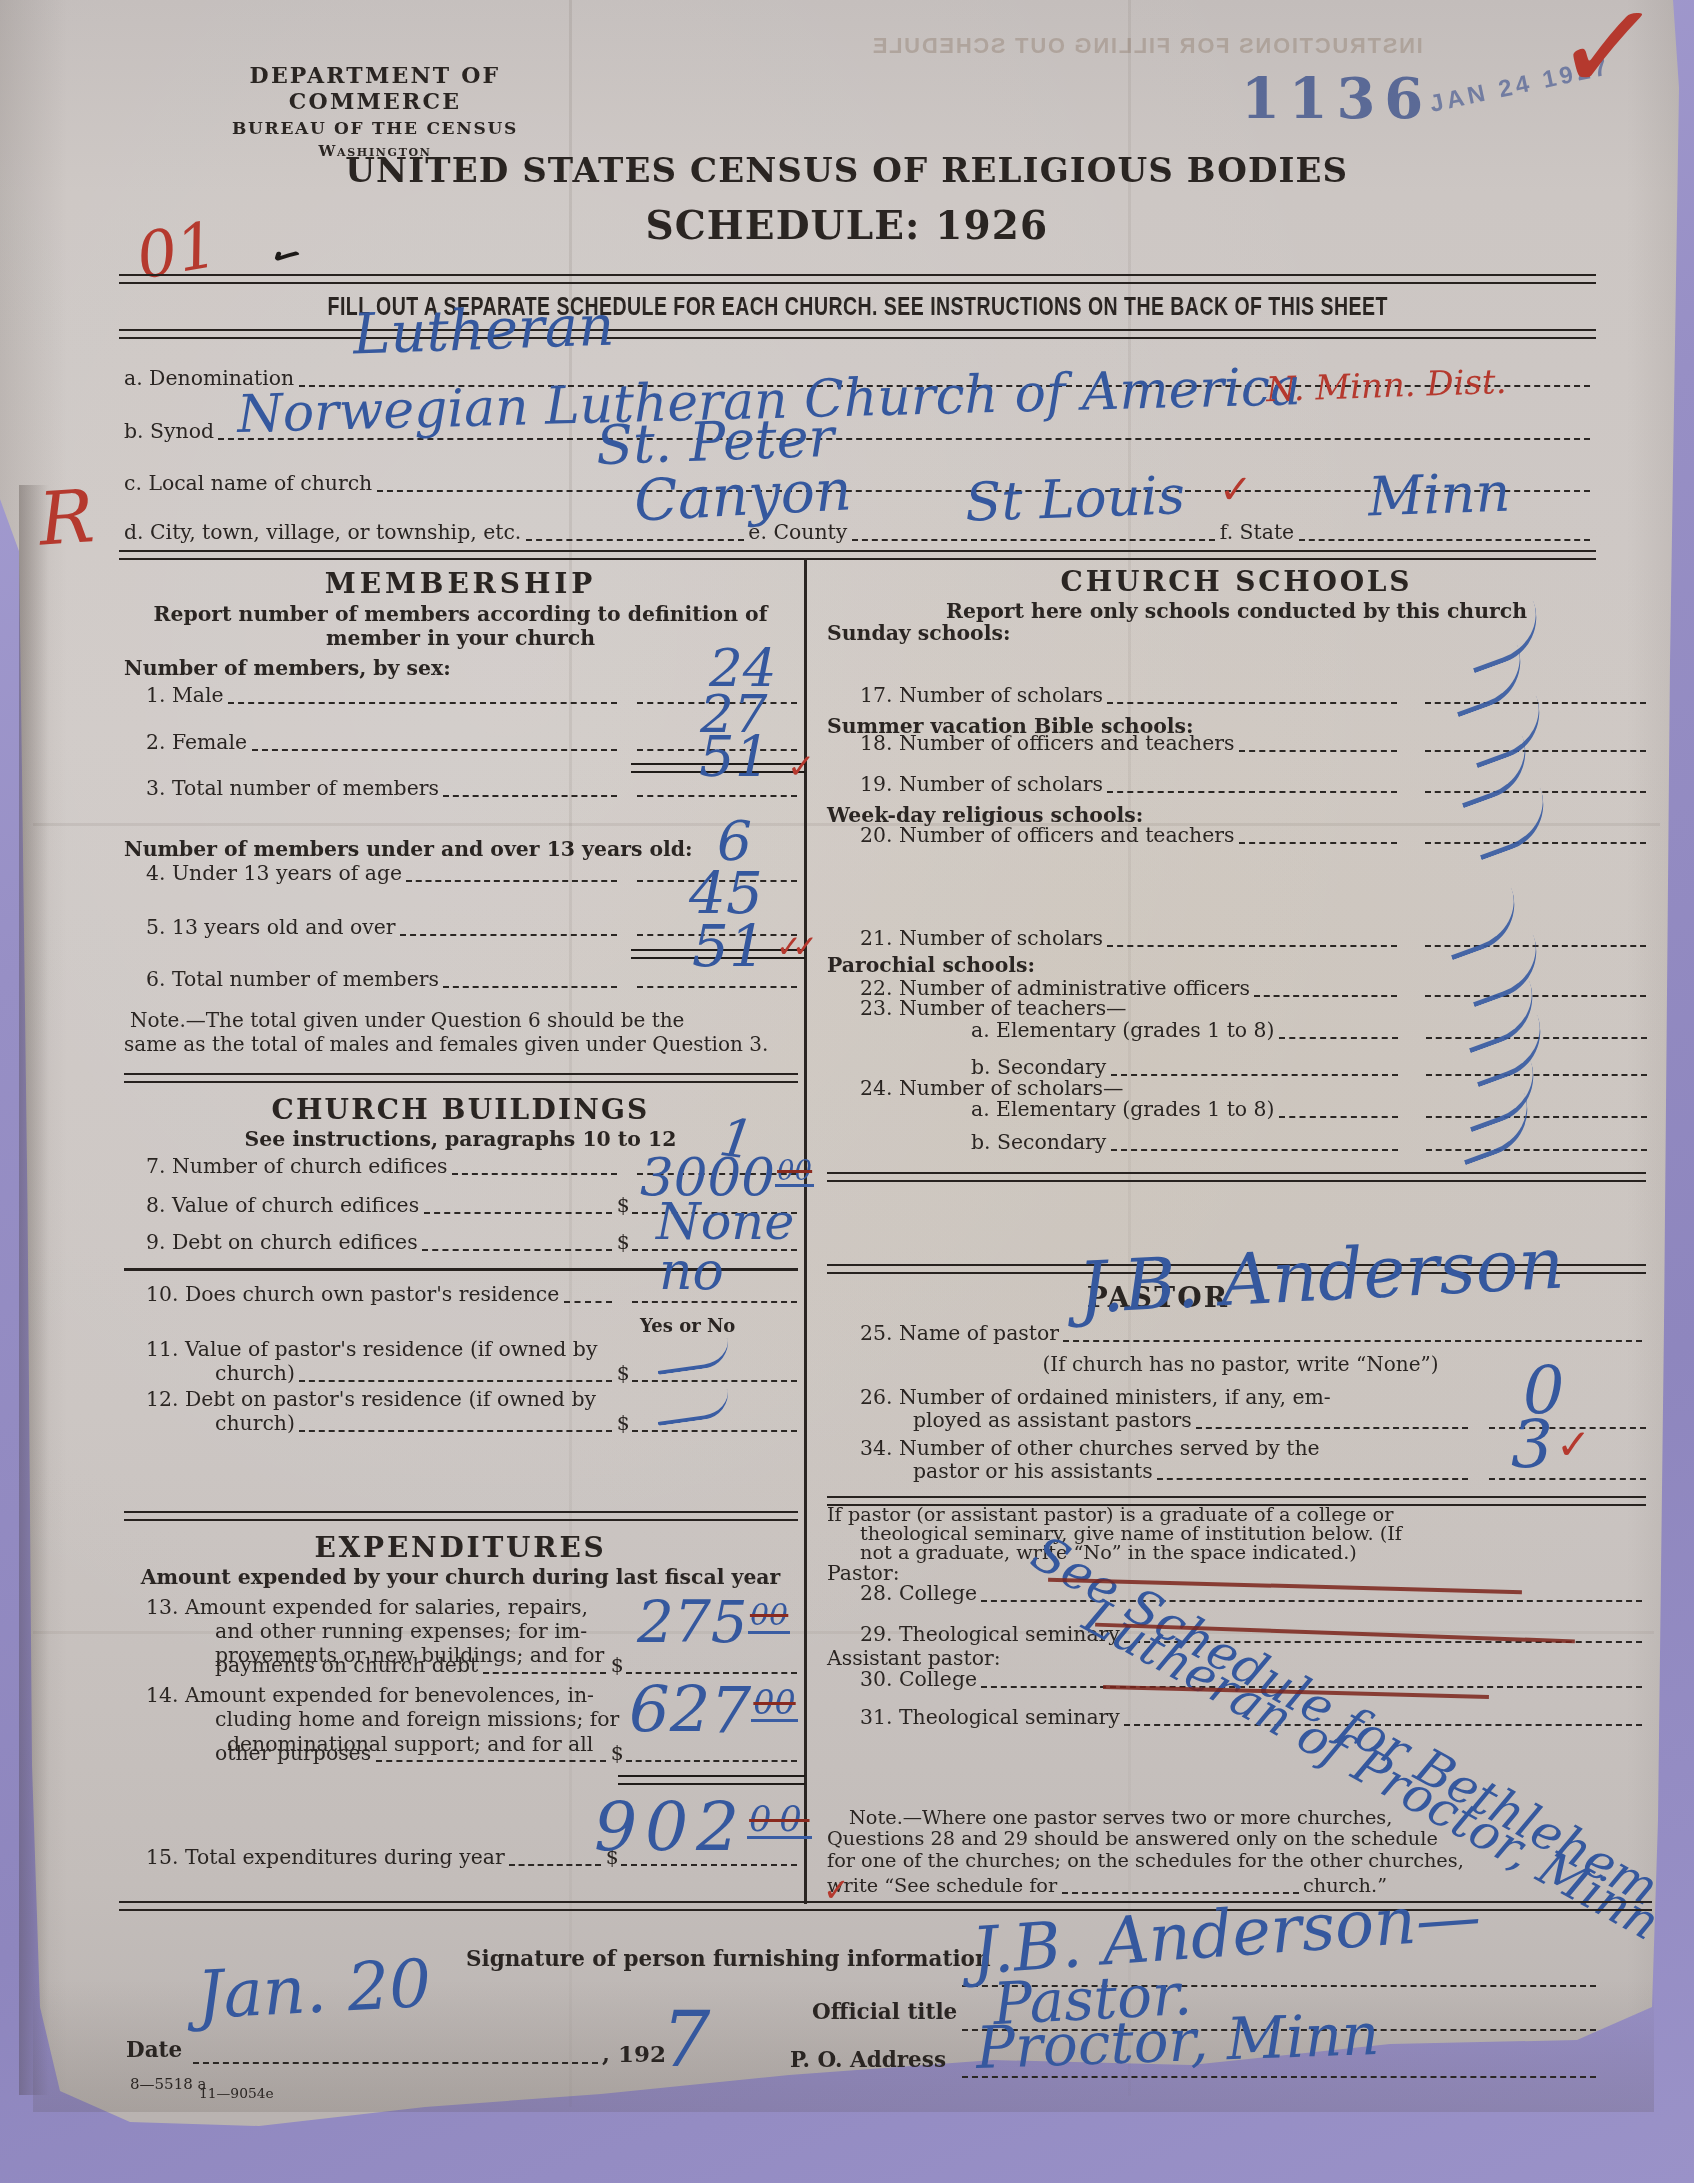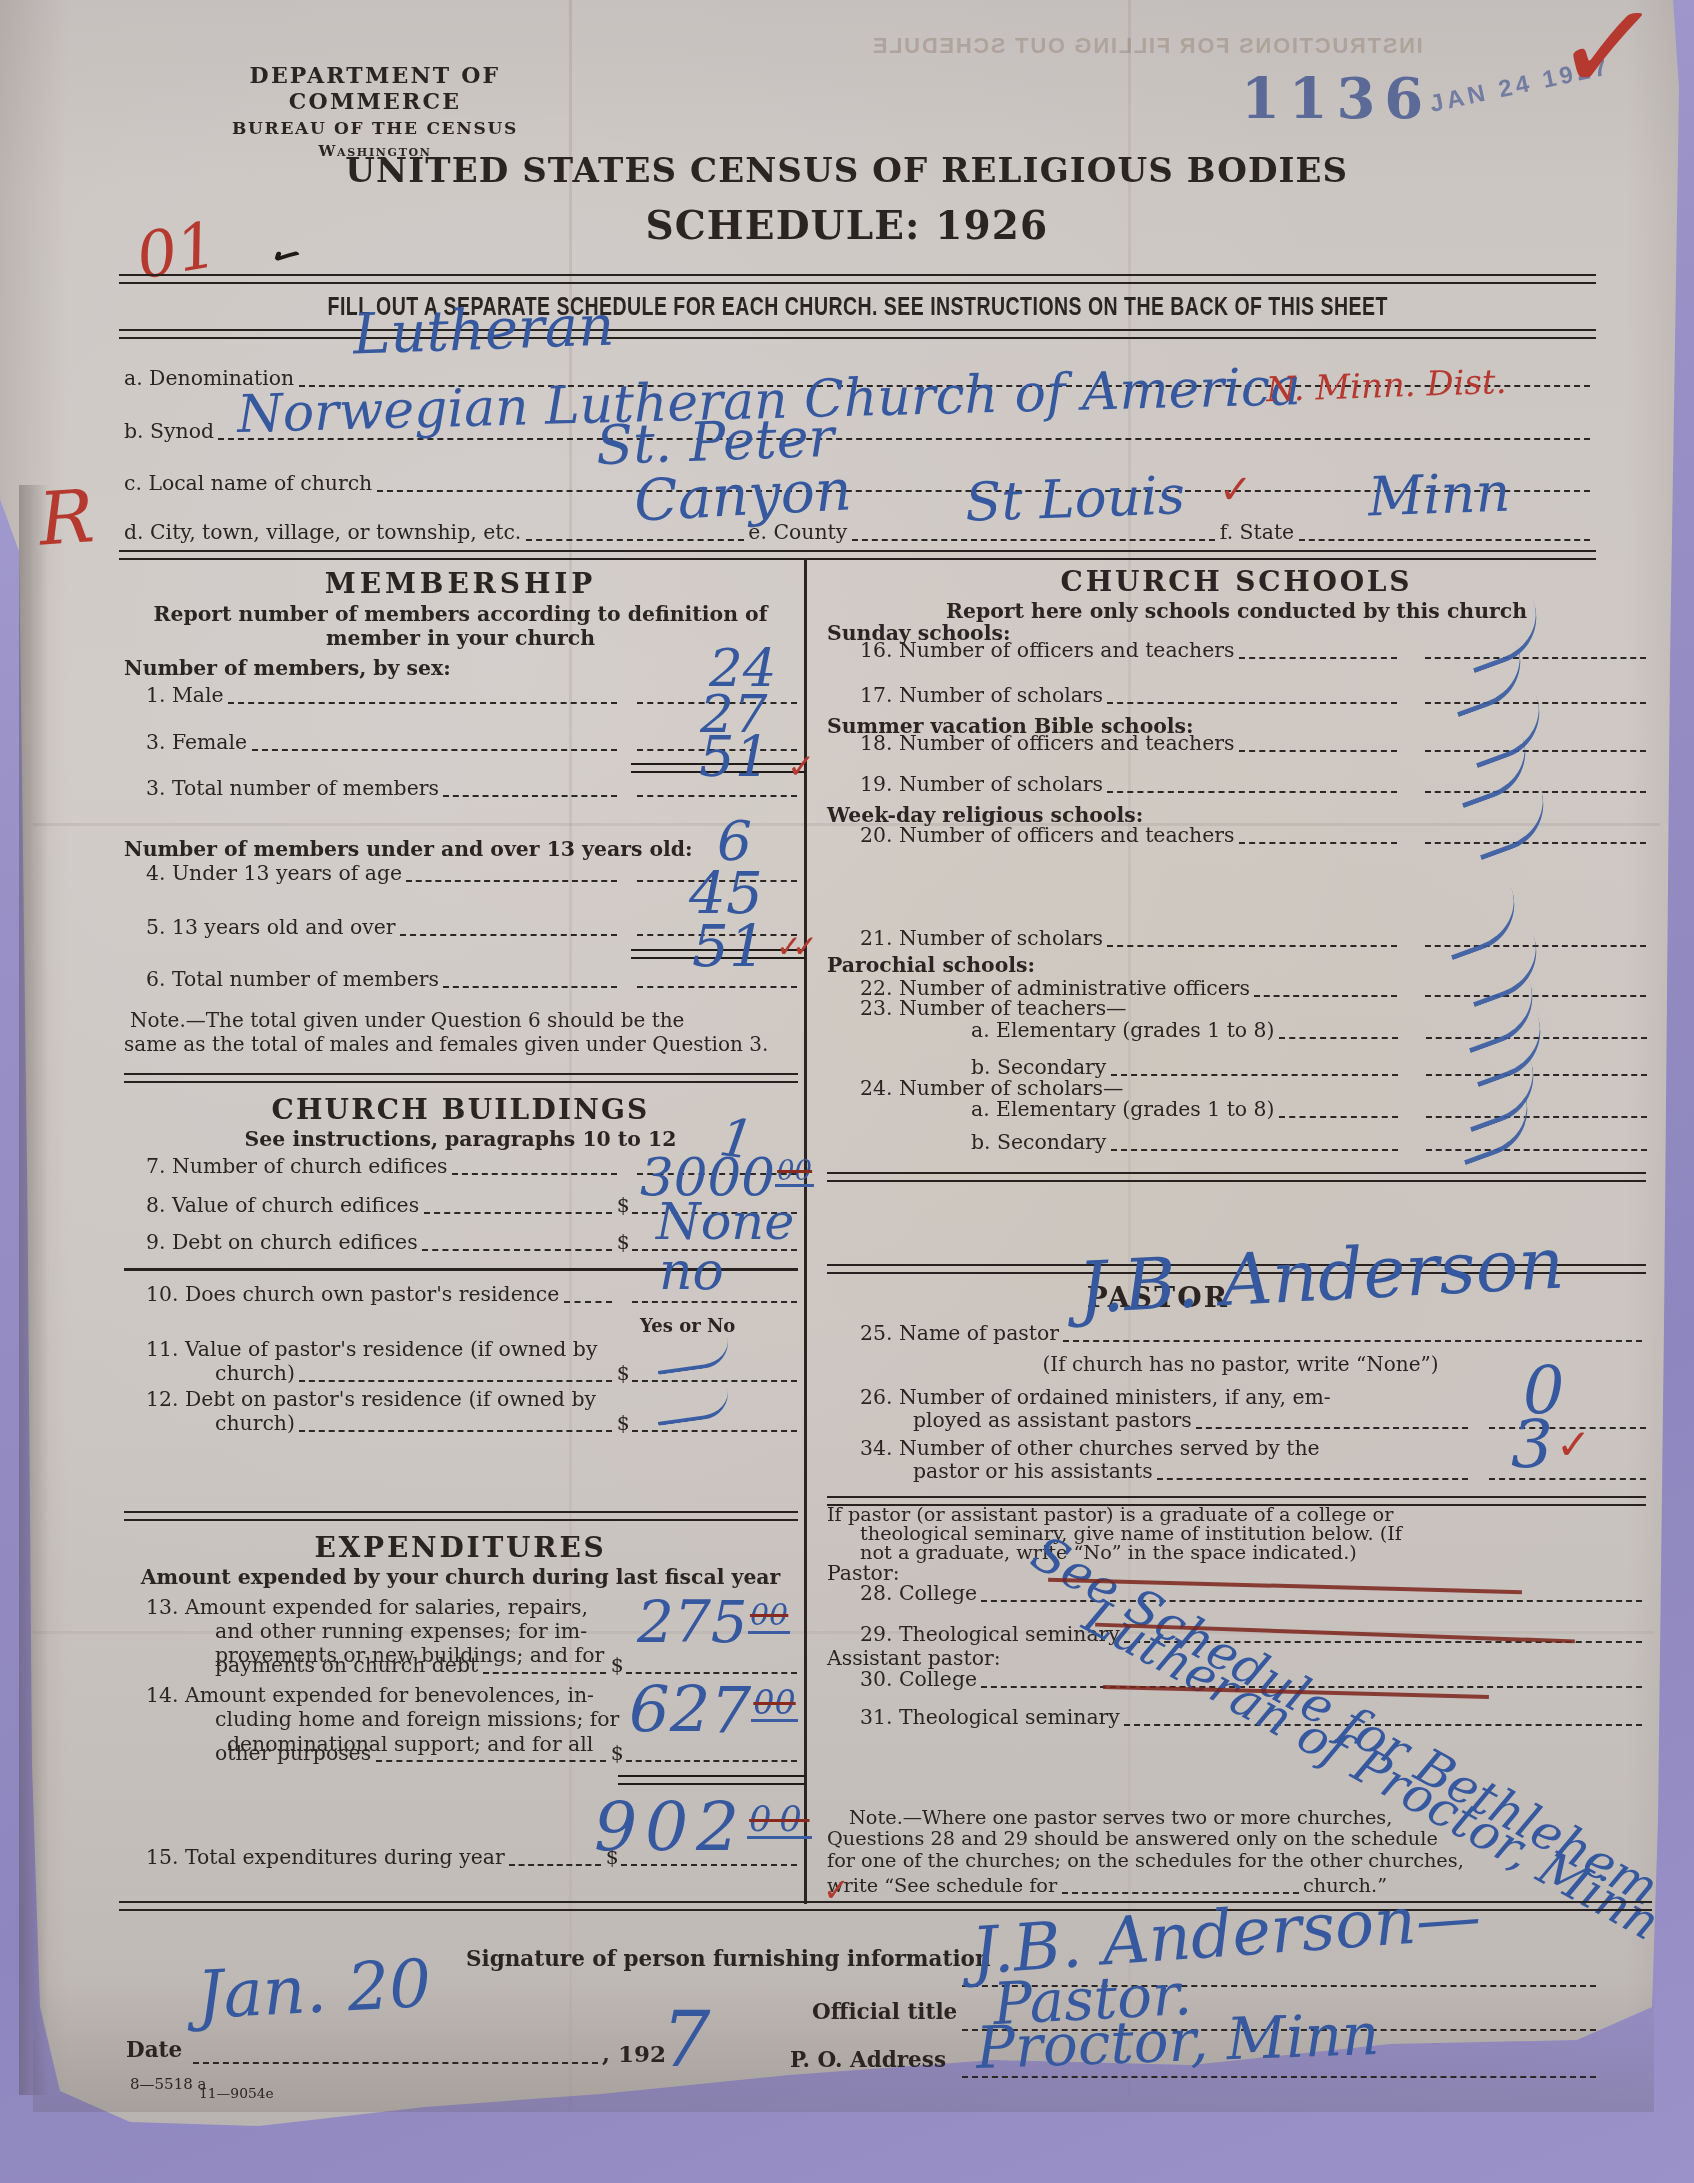--- a/index.html
+++ b/index.html
@@ -129,21 +129,21 @@
 
   <div class="rowq" style="left:146px;top:679px;width:651px;">
     <span class="ql">1. Male</span>
     <span class="lead"></span>
     <span class="gap"></span>
     <span class="ansline" style="width:160px;"></span>
   </div>
   <div class="hand" style="left:709px;top:641px;font-size:53px;">24</div>
 
   <div class="rowq" style="left:146px;top:726px;width:651px;">
-    <span class="ql">3. Female</span>
+    <span class="ql">2. Female</span>
     <span class="lead"></span>
     <span class="gap"></span>
     <span class="ansline" style="width:160px;"></span>
   </div>
   <div class="hand" style="left:700px;top:687px;font-size:53px;">27</div>
   <div class="du" style="left:631px;top:763px;width:174px;"></div>
 
   <div class="rowq" style="left:146px;top:772px;width:651px;">
     <span class="ql">3. Total number of members</span>
     <span class="lead"></span>
@@ -280,26 +280,20 @@
     <span class="lead"></span>
     <span class="dol">$</span>
     <span class="ansline" style="width:176px;"></span>
   </div>
   <div class="hand" style="left:594px;top:1793px;font-size:68px;letter-spacing:7.7px;"><span>902</span><span class="cents">00</span></div>
 
   <div class="heading" style="left:827px;top:565px;width:819px;letter-spacing:2.8px;">CHURCH SCHOOLS</div>
   <div class="subh" style="left:827px;top:599px;width:819px;">Report here only schools conducted by this church</div>
   <div class="grp" style="left:827px;top:621px;">Sunday schools:</div>
 
-  <div class="rowq" style="left:860px;top:634px;width:786px;">
-    <span class="ql">16. Number of officers and teachers</span>
-    <span class="lead"></span>
-    <span class="gap" style="width:24px;"></span>
-    <span class="ansline" style="width:221px;"></span>
-  </div>
   <div class="slash" style="left:1464px;top:613px;"></div>
 
   <div class="rowq" style="left:860px;top:679px;width:786px;">
     <span class="ql">17. Number of scholars</span>
     <span class="lead"></span>
     <span class="gap" style="width:24px;"></span>
     <span class="ansline" style="width:221px;"></span>
   </div>
   <div class="slash" style="left:1448px;top:657px;"></div>
 

